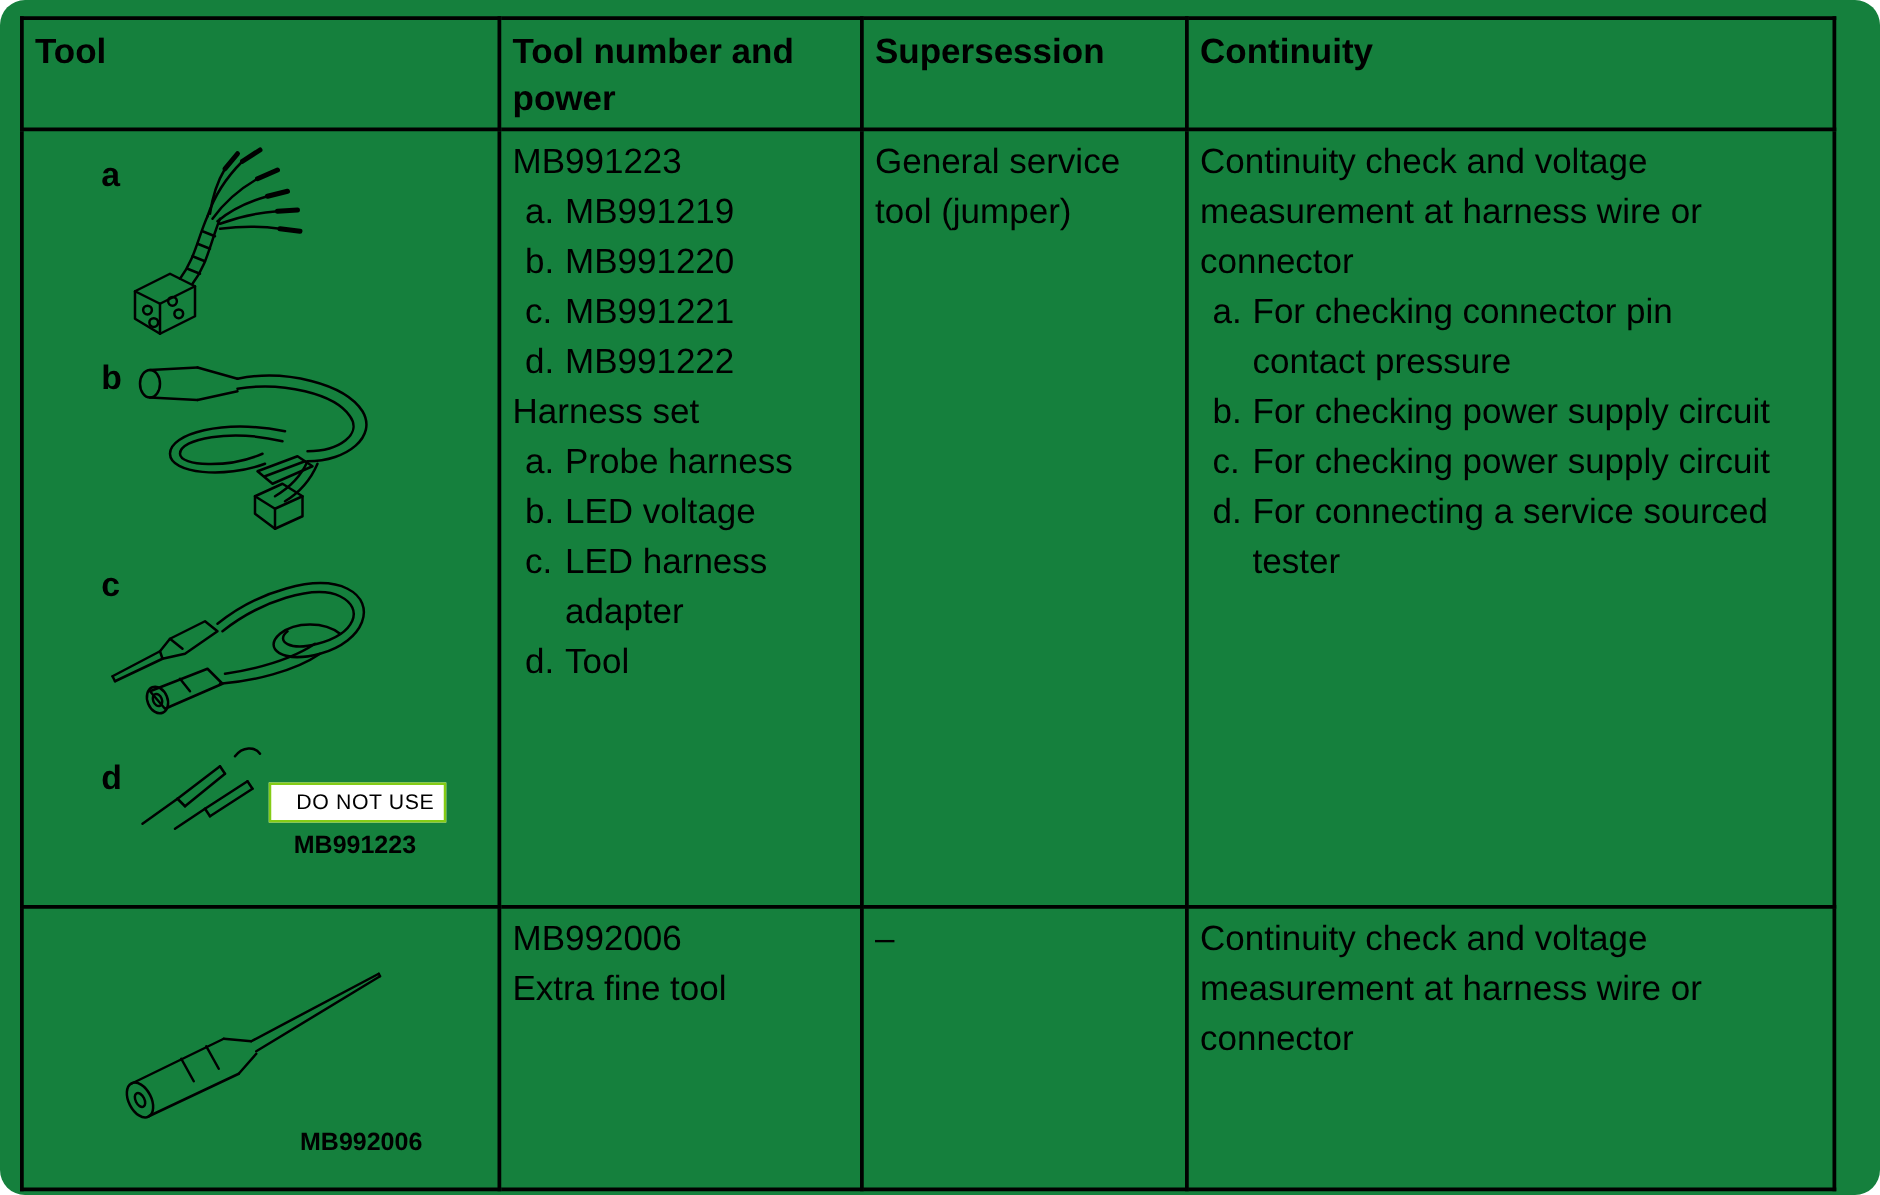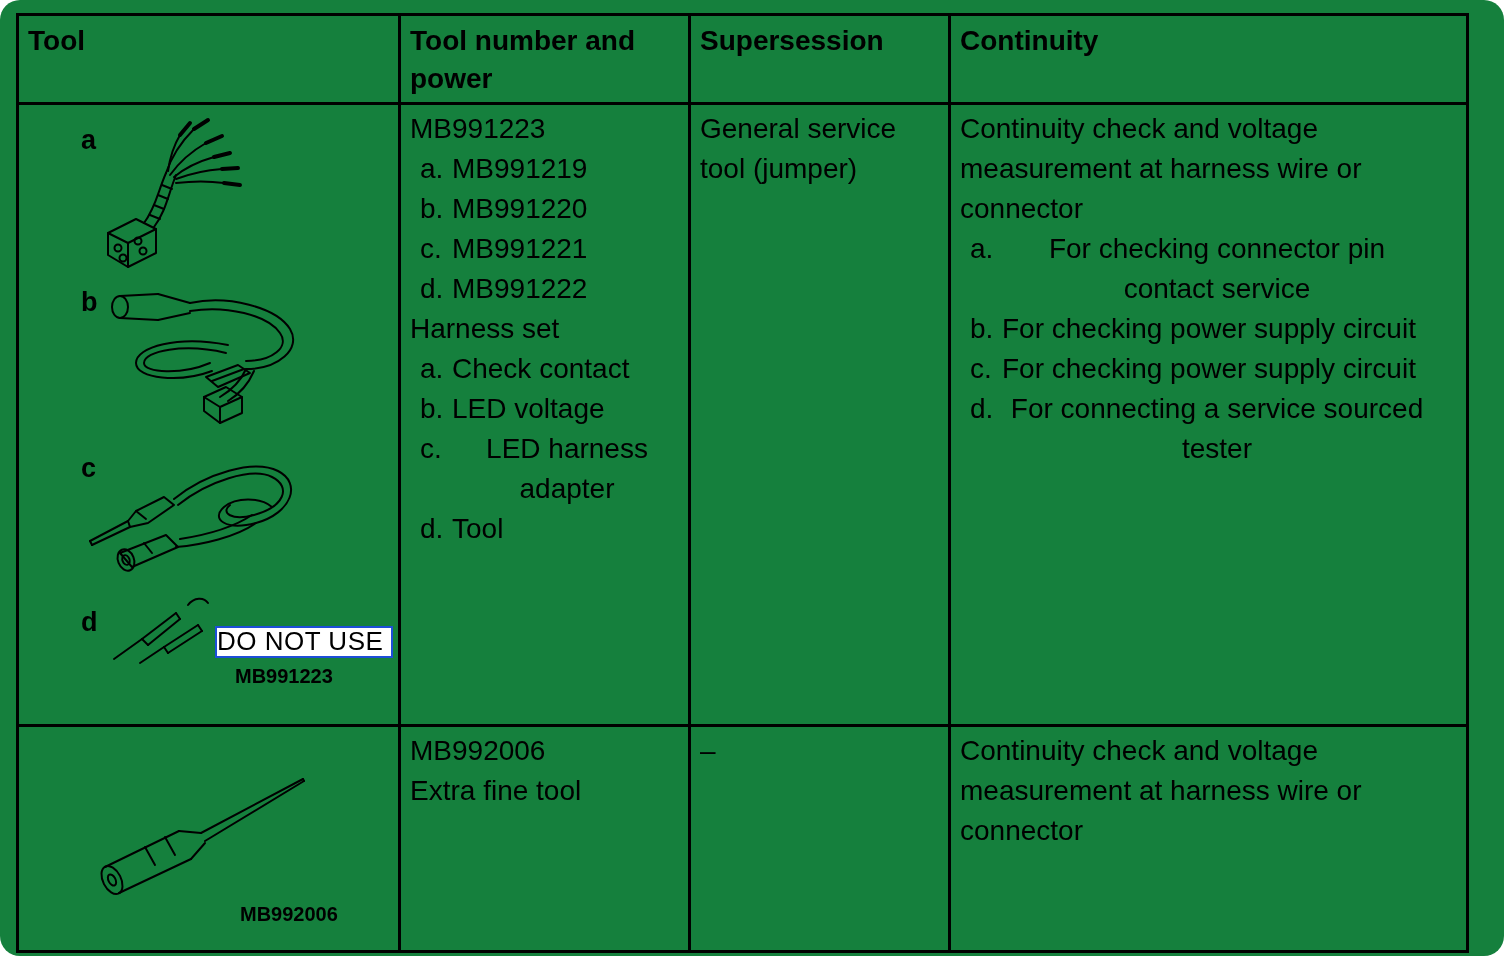--- a/index.html
+++ b/index.html
@@ -16,31 +16,31 @@
     font-size:28px; line-height:40px; padding:4px 6px 4px 9px;
   }
   .tool-table th { font-weight:bold; line-height:38px; padding-top:6px; }
   thead tr { height:82px; }
   tr.row-1 { height:622px; }
   tr.row-2 { height:226px; }
 
   
   .li { display:flex; padding-left:10px; }
   .li .m { width:32px; flex:none; }
-  .li .t { flex:0 1 auto;text-align:center; }
+  .li .t { flex:0 1 auto; }
   .app .t { max-width:430px; }
 
   
   .figwrap { position:relative; width:100%; height:100%; }
   .fig-label { position:absolute; font-weight:bold; font-size:27px; line-height:30px; }
   .fig { position:absolute; }
   .fig svg { display:block; }
   .do-not-use {
-    position:absolute; border:2px solid #1d4ed8; font-size:26px; line-height:25px;
-    padding:1px 8px 2px 0; letter-spacing:0.5px; white-space:nowrap; background:#fff;
+    position:absolute; border:2px solid #84cc16; font-size:17px; line-height:25px;
+    padding:1px 8px 2px 20px; letter-spacing:0.5px; white-space:nowrap; background:#fff;
   }
   .fig-caption { position:absolute; font-weight:bold; font-size:20px; line-height:22px; white-space:nowrap; }
 
   svg path, svg ellipse, svg circle { fill:none; stroke:#000; stroke-width:2; stroke-linecap:round; stroke-linejoin:round; }
   svg .thick { stroke-width:4; }
 </style>
 </head>
 <body>
 
 <div class="page">
@@ -172,21 +172,21 @@
               <span class="m">c.</span>
               <span class="t">MB991221</span>
             </div>
           <div class="li">
               <span class="m">d.</span>
               <span class="t">MB991222</span>
             </div>
           <div>Harness set</div>
           <div class="li">
               <span class="m">a.</span>
-              <span class="t">Check contact</span>
+              <span class="t">Probe harness</span>
             </div>
           <div class="li">
               <span class="m">b.</span>
               <span class="t">LED voltage</span>
             </div>
           <div class="li">
               <span class="m">c.</span>
               <span class="t">LED harness adapter</span>
             </div>
           <div class="li">
@@ -196,21 +196,21 @@
         </td>
 
         <td>
           <div>General service tool (jumper)</div>
         </td>
 
         <td class="app">
           <div>Continuity check and voltage measurement at harness wire or connector</div>
           <div class="li">
               <span class="m">a.</span>
-              <span class="t">For checking connector pin contact service</span>
+              <span class="t">For checking connector pin contact pressure</span>
             </div>
           <div class="li">
               <span class="m">b.</span>
               <span class="t">For checking power supply circuit</span>
             </div>
           <div class="li">
               <span class="m">c.</span>
               <span class="t">For checking power supply circuit</span>
             </div>
           <div class="li">

